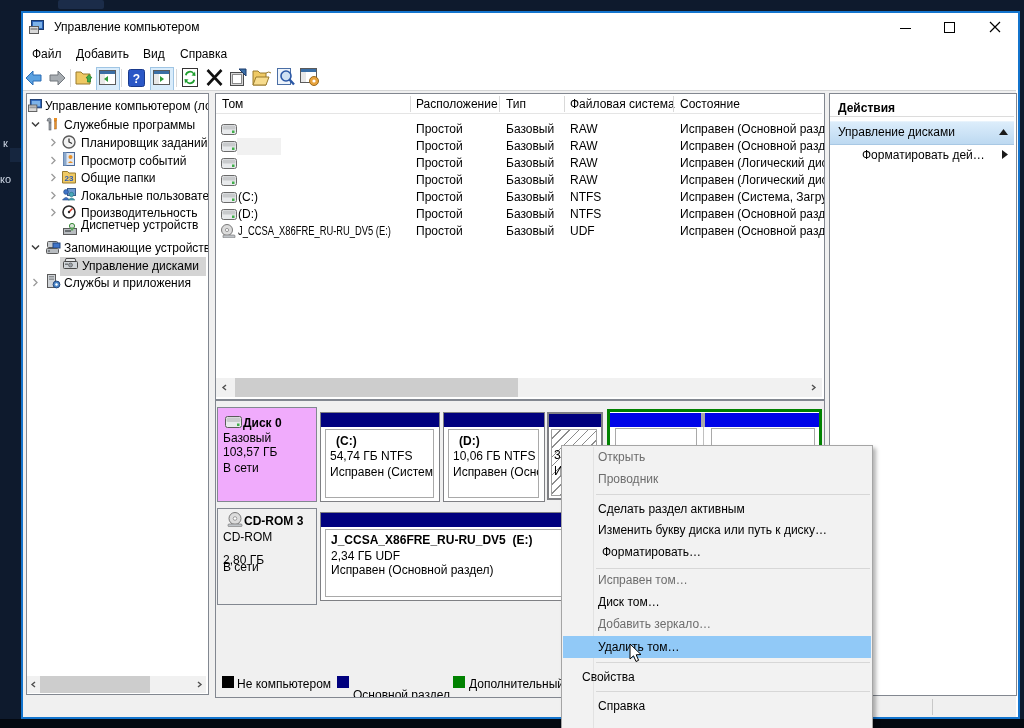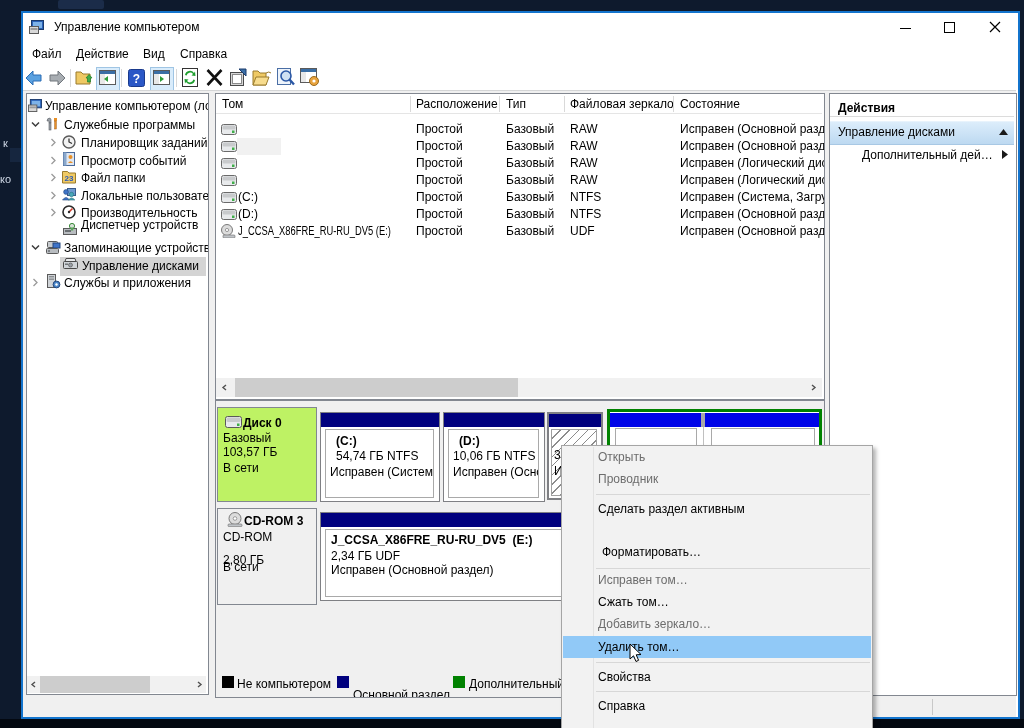--- a/index.html
+++ b/index.html
@@ -32,21 +32,21 @@
     <rect x="1.5" y="8" width="7" height="2" fill="#9a9a9a"></rect>
   </svg>
 <div class="t" style="left:54px;top:19px">Управление компьютером</div>
 <div class="a" style="left:900px;top:28px;width:11px;height:1px;background:#000"></div>
 <div class="a" style="left:944px;top:22px;width:9px;height:9px;border:1px solid #000"></div>
 <svg class="a" style="left:989px;top:21px" width="12" height="12">
     <path d="M1 1 L11 11 M11 1 L1 11" stroke="#000" stroke-width="1.2"></path>
   </svg>
 
 <div class="t" style="left:32px;top:46px">Файл</div>
-<div class="t" style="left:76px;top:46px">Действие</div>
+<div class="t" style="left:76px;top:46px">Добавить</div>
 <div class="t" style="left:143px;top:46px">Вид</div>
 <div class="t" style="left:180px;top:46px">Справка</div>
 
 <svg class="a" style="left:25px;top:70px" width="18" height="16" viewBox="0 0 18 16">
     <path d="M8 1 L1 8 L8 15 L8 11 L16 11 L16 5 L8 5 Z" fill="#5ba1e0" stroke="#2a6db5"></path>
   </svg>
 <svg class="a" style="left:48px;top:70px" width="18" height="16" viewBox="0 0 18 16">
     <path d="M10 1 L17 8 L10 15 L10 11 L2 11 L2 5 L10 5 Z" fill="#a8adb2" stroke="#70767c"></path>
   </svg>
 <div class="a" style="left:70px;top:69px;width:1px;height:18px;background:#d8d8d8"></div>
@@ -151,21 +151,21 @@
     </svg>
 <div class="t" style="left:54px;top:59px">Просмотр событий</div>
 
 <svg class="a" style="left:22px;top:79px" width="9" height="9" viewBox="0 0 9 9">
       <path d="M2.5 1 L6 4.5 L2.5 8" stroke="#9a9a9a" stroke-width="1.3" fill="none"></path>
     </svg>
 <svg class="a" style="left:35px;top:76px" width="14" height="14" viewBox="0 0 14 14">
       <path d="M0.5 3 L0.5 13 L13.5 13 L13.5 3 L7 3 L5.5 1.5 L0.5 1.5 Z" fill="#efc964" stroke="#9a7b2d"></path>
       <text x="7" y="11" font-size="8" font-weight="bold" fill="#2a5ab8" text-anchor="middle" font-family="Liberation Sans">23</text>
     </svg>
-<div class="t" style="left:54px;top:76px">Файл папки</div>
+<div class="t" style="left:54px;top:76px">Общие папки</div>
 
 <svg class="a" style="left:22px;top:97px" width="9" height="9" viewBox="0 0 9 9">
       <path d="M2.5 1 L6 4.5 L2.5 8" stroke="#9a9a9a" stroke-width="1.3" fill="none"></path>
     </svg>
 <svg class="a" style="left:35px;top:93px" width="14" height="14" viewBox="0 0 14 14">
       <rect x="5.5" y="1.5" width="8" height="7" fill="#6d9ad0" stroke="#3a5a8a"></rect>
       <circle cx="4" cy="5" r="2.4" fill="#3f74c8" stroke="#24477e" stroke-width="0.6"></circle>
       <path d="M0.5 13 Q4 8 7.5 13 Z" fill="#3f74c8" stroke="#24477e" stroke-width="0.6"></path>
       <circle cx="9.5" cy="7.5" r="2.2" fill="#49a8b8" stroke="#23707e" stroke-width="0.6"></circle>
       <path d="M6.5 13 Q9.5 9 12.8 13 Z" fill="#49a8b8" stroke="#23707e" stroke-width="0.6"></path>
@@ -233,21 +233,21 @@
           <path d="M2 1 L5 3.5 L2 6" stroke="#505050" stroke-width="1.4" fill="none"></path>
         </svg>
       </div>
 </div>
 </div>
 
 <div class="panel" style="left:215px;top:93px;width:608px;height:305px;overflow:hidden" id="listpanel">
 <div class="t b" style="left:6px;top:2px;font-weight:normal">Том</div>
 <div class="t" style="left:200px;top:2px">Расположение</div>
 <div class="t" style="left:290px;top:2px">Тип</div>
-<div class="t" style="left:354px;top:2px">Файловая зеркало</div>
+<div class="t" style="left:354px;top:2px">Файловая система</div>
 <div class="t" style="left:464px;top:2px">Состояние</div>
 <div class="a" style="left:194px;top:2px;width:1px;height:16px;background:#d9d9d9"></div>
 <div class="a" style="left:283px;top:2px;width:1px;height:16px;background:#d9d9d9"></div>
 <div class="a" style="left:348px;top:2px;width:1px;height:16px;background:#d9d9d9"></div>
 <div class="a" style="left:457px;top:2px;width:1px;height:16px;background:#d9d9d9"></div>
 <div class="a" style="left:0px;top:19px;width:606px;height:1px;background:#e5e5e5"></div>
 <div class="a" style="left:21px;top:44px;width:44px;height:17px;background:#f1f1f1"></div>
 
 <svg class="a" style="left:5px;top:30px" width="16" height="11" viewBox="0 0 16 11">
       <rect x="0.5" y="0.5" width="15" height="10" rx="2" fill="#e8eaec" stroke="#6a6a6a"></rect>
@@ -327,37 +327,37 @@
 <div class="a" style="left:594px;top:6px">
         <svg width="7" height="7" viewBox="0 0 7 7">
           <path d="M2 1 L5 3.5 L2 6" stroke="#505050" stroke-width="1.4" fill="none"></path>
         </svg>
       </div>
 </div>
 </div>
 
 <div class="panel" style="left:215px;top:400px;width:608px;height:296px;background:#f0f0f0;overflow:hidden" id="graphpane">
 
-<div class="a" style="left:1px;top:6px;width:98px;height:93px;background:#bef264;border:1px solid #828790">
+<div class="a" style="left:1px;top:6px;width:98px;height:93px;background:#f0abfc;border:1px solid #828790">
 <svg class="a" style="left:7px;top:8px" width="17" height="12" viewBox="0 0 17 12">
         <rect x="0.5" y="0.5" width="16" height="11" rx="2" fill="#e8eaec" stroke="#5a5a5a"></rect>
         <rect x="1.5" y="1.5" width="14" height="4.5" rx="1.5" fill="#c8cacc"></rect>
         <rect x="12" y="7.5" width="2.5" height="2.5" fill="#3fae49"></rect>
       </svg>
 <div class="t b" style="left:25px;top:7px">Диск 0</div>
 <div class="t" style="left:5px;top:22px">Базовый</div>
 <div class="t" style="left:5px;top:36px">103,57 ГБ</div>
 <div class="t" style="left:5px;top:52px">В сети</div>
 </div>
 
 <div class="a" style="left:104px;top:11px;width:118px;height:88px;background:#fff;border:1px solid #7f8084">
 <div class="a navy" style="left:0;top:0;width:118px;height:14px"></div>
 <div class="a inner" style="left:4px;top:16px;width:107px;height:67px;overflow:hidden">
 <div class="t b" style="left:10px;top:3px">(C:)</div>
-<div class="t" style="left:10px;top:18px">54,74 ГБ NTFS</div>
+<div class="t" style="left:4px;top:18px">54,74 ГБ NTFS</div>
 <div class="t" style="left:4px;top:34px">Исправен (Система, Загрузка</div>
 </div>
     </div>
 
 <div class="a" style="left:227px;top:11px;width:100px;height:88px;background:#fff;border:1px solid #7f8084">
 <div class="a navy" style="left:0;top:0;width:100px;height:14px"></div>
 <div class="a inner" style="left:4px;top:16px;width:89px;height:67px;overflow:hidden">
 <div class="t b" style="left:10px;top:3px">(D:)</div>
 <div class="t" style="left:4px;top:18px">10,06 ГБ NTFS</div>
 <div class="t" style="left:4px;top:34px">Исправен (Основной раздел)</div>
@@ -411,42 +411,43 @@
 </div>
 
 <div class="panel" style="left:829px;top:93px;width:186px;height:601px;overflow:hidden" id="actions">
 <div class="t b" style="left:8px;top:6px">Действия</div>
 <div class="a" style="left:0;top:22px;width:184px;height:1px;background:#dcdcdc"></div>
 <div class="a" style="left:0;top:27px;width:184px;height:22px;background:linear-gradient(#dcedfb,#bdd9f1);border-top:1px solid #e8f3fc;border-bottom:1px solid #a8c8e4"></div>
 <div class="t" style="left:8px;top:30px">Управление дисками</div>
 <svg class="a" style="left:169px;top:35px" width="9" height="6" viewBox="0 0 9 6">
       <path d="M4.5 0 L9 6 L0 6 Z" fill="#1a1a1a"></path>
     </svg>
-<div class="t" style="left:32px;top:53px">Дополнительный дей…</div>
+<div class="t" style="left:32px;top:53px">Форматировать дей…</div>
 <svg class="a" style="left:172px;top:56px" width="6" height="9" viewBox="0 0 6 9">
       <path d="M0 0 L6 4.5 L0 9 Z" fill="#1a1a1a"></path>
     </svg>
 </div>
 
 <div class="a" style="left:932px;top:699px;width:1px;height:16px;background:#c8c8c8"></div>
 
 <div class="a" style="left:561px;top:445px;width:310px;height:283px;background:#f2f2f2;border:1px solid #a5a5a5;border-bottom:none;box-shadow:3px 3px 4px rgba(0,0,0,0.3);z-index:50">
 <div class="a" style="left:31px;top:1px;width:1px;height:281px;background:#e2e2e2"></div>
 <div class="t gray" style="left:36px;top:3px">Открыть</div>
 <div class="t gray" style="left:36px;top:25px">Проводник</div>
 <div class="sep" style="left:34px;top:48px;width:274px"></div>
 <div class="t" style="left:36px;top:55px">Сделать раздел активным</div>
+<div class="t" style="left:36px;top:76px">Изменить букву диска или путь к диску…</div>
 <div class="t" style="left:40px;top:98px">Форматировать…</div>
 <div class="sep" style="left:34px;top:122px;width:274px"></div>
 <div class="t gray" style="left:36px;top:126px">Исправен том…</div>
-<div class="t" style="left:36px;top:148px">Сжать том…</div>
+<div class="t" style="left:36px;top:148px">Диск том…</div>
 <div class="t gray" style="left:36px;top:170px">Добавить зеркало…</div>
 <div class="a" style="left:1px;top:190px;width:308px;height:22px;background:#91c9f7"></div>
 <div class="t" style="left:36px;top:193px">Удалить том…</div>
 <div class="sep" style="left:34px;top:216px;width:274px"></div>
-<div class="t" style="left:36px;top:223px">Свойства</div>
+<div class="t" style="left:20px;top:223px">Свойства</div>
 <div class="sep" style="left:34px;top:245px;width:274px"></div>
 <div class="t" style="left:36px;top:252px">Справка</div>
 </div>
 
 <svg class="a" style="left:629px;top:643px;z-index:60" width="14" height="21" viewBox="0 0 14 21">
 <path d="M1 1 L1 16 L4.5 12.8 L7 18.5 L9.6 17.3 L7.2 11.8 L12 11.5 Z" fill="#fff" stroke="#000" stroke-width="1"></path>
 </svg>
 
 </body></html>

